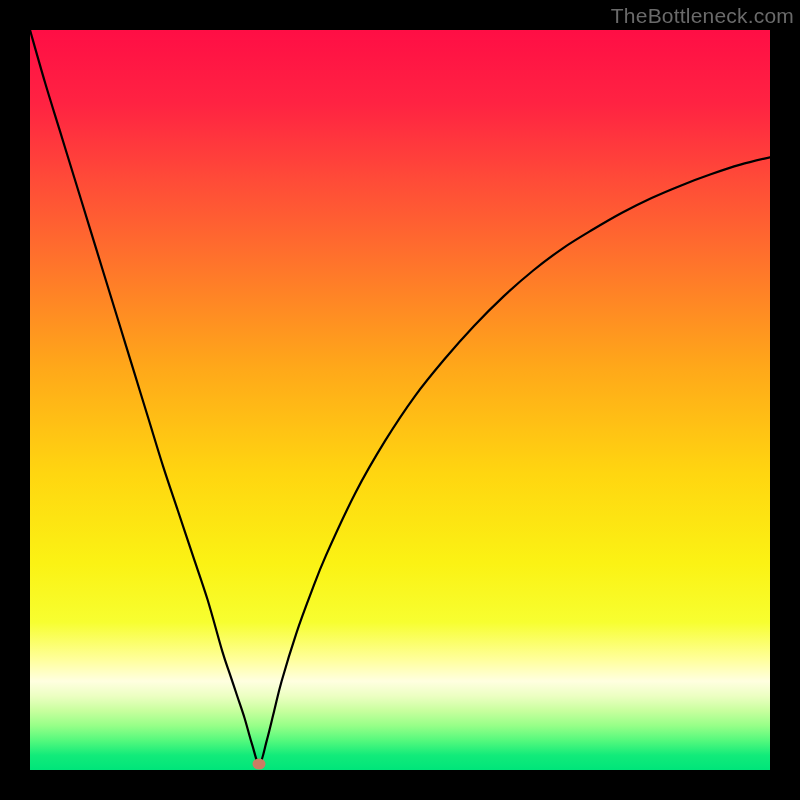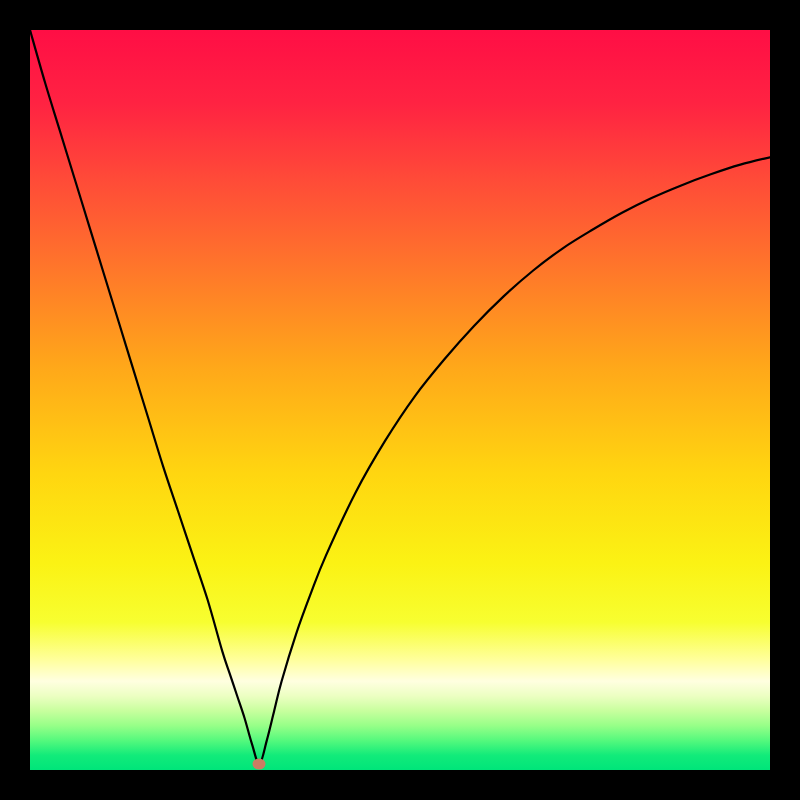--- a/index.html
+++ b/index.html
@@ -80,14 +80,15 @@
       <rect x="0" y="0" width="740" height="740" fill="url(#bg-grad)"></rect>
     </svg>
 
     <svg class="curve" width="740" height="740">
       <path id="curve-path" d="M 0.00 0.00 C 2.47 8.63, 9.87 35.15, 14.80 51.80 C 19.73 68.45, 24.67 83.87, 29.60 99.90 C 34.53 115.93, 39.47 131.97, 44.40 148.00 C 49.33 164.03, 54.27 180.07, 59.20 196.10 C 64.13 212.13, 69.07 228.17, 74.00 244.20 C 78.93 260.23, 83.87 276.27, 88.80 292.30 C 93.73 308.33, 98.67 324.37, 103.60 340.40 C 108.53 356.43, 113.47 372.47, 118.40 388.50 C 123.33 404.53, 128.27 421.18, 133.20 436.60 C 138.13 452.02, 143.07 466.20, 148.00 481.00 C 152.93 495.80, 157.87 510.60, 162.80 525.40 C 167.73 540.20, 172.67 553.77, 177.60 569.80 C 182.53 585.83, 188.70 609.27, 192.40 621.60 C 196.10 633.93, 197.33 636.40, 199.80 643.80 C 202.27 651.20, 204.73 658.60, 207.20 666.00 C 209.67 673.40, 212.13 680.18, 214.60 688.20 C 217.07 696.22, 219.53 706.45, 222.00 714.10 C 224.47 721.75, 226.93 734.70, 229.40 734.08 C 231.87 733.46, 234.33 719.28, 236.80 710.40 C 239.27 701.52, 241.73 690.67, 244.20 680.80 C 246.67 670.93, 247.90 664.15, 251.60 651.20 C 255.30 638.25, 261.47 617.90, 266.40 603.10 C 271.33 588.30, 276.27 575.35, 281.20 562.40 C 286.13 549.45, 288.60 542.05, 296.00 525.40 C 303.40 508.75, 315.73 481.62, 325.60 462.50 C 335.47 443.38, 345.33 426.73, 355.20 410.70 C 365.07 394.67, 374.93 379.87, 384.80 366.30 C 394.67 352.73, 404.53 341.02, 414.40 329.30 C 424.27 317.58, 434.13 306.48, 444.00 296.00 C 453.87 285.52, 463.73 275.65, 473.60 266.40 C 483.47 257.15, 493.33 248.52, 503.20 240.50 C 513.07 232.48, 522.93 225.08, 532.80 218.30 C 542.67 211.52, 552.53 205.72, 562.40 199.80 C 572.27 193.88, 582.13 188.08, 592.00 182.78 C 601.87 177.48, 611.73 172.54, 621.60 167.98 C 631.47 163.42, 641.33 159.35, 651.20 155.40 C 661.07 151.45, 670.93 147.75, 680.80 144.30 C 690.67 140.85, 700.53 137.52, 710.40 134.68 C 720.27 131.84, 735.07 128.51, 740.00 127.28" stroke="#000" stroke-width="2.2" fill="none" stroke-linejoin="round" stroke-linecap="round"></path>
     </svg>
 
     <div class="marker" id="marker-dot" style="left: 229.4px; top: 734.08px; background: rgb(201, 125, 99);"></div>
   </div>
 
+  <div class="watermark">TheBottleneck.com</div>
 
 </div>
 
 </body></html>

